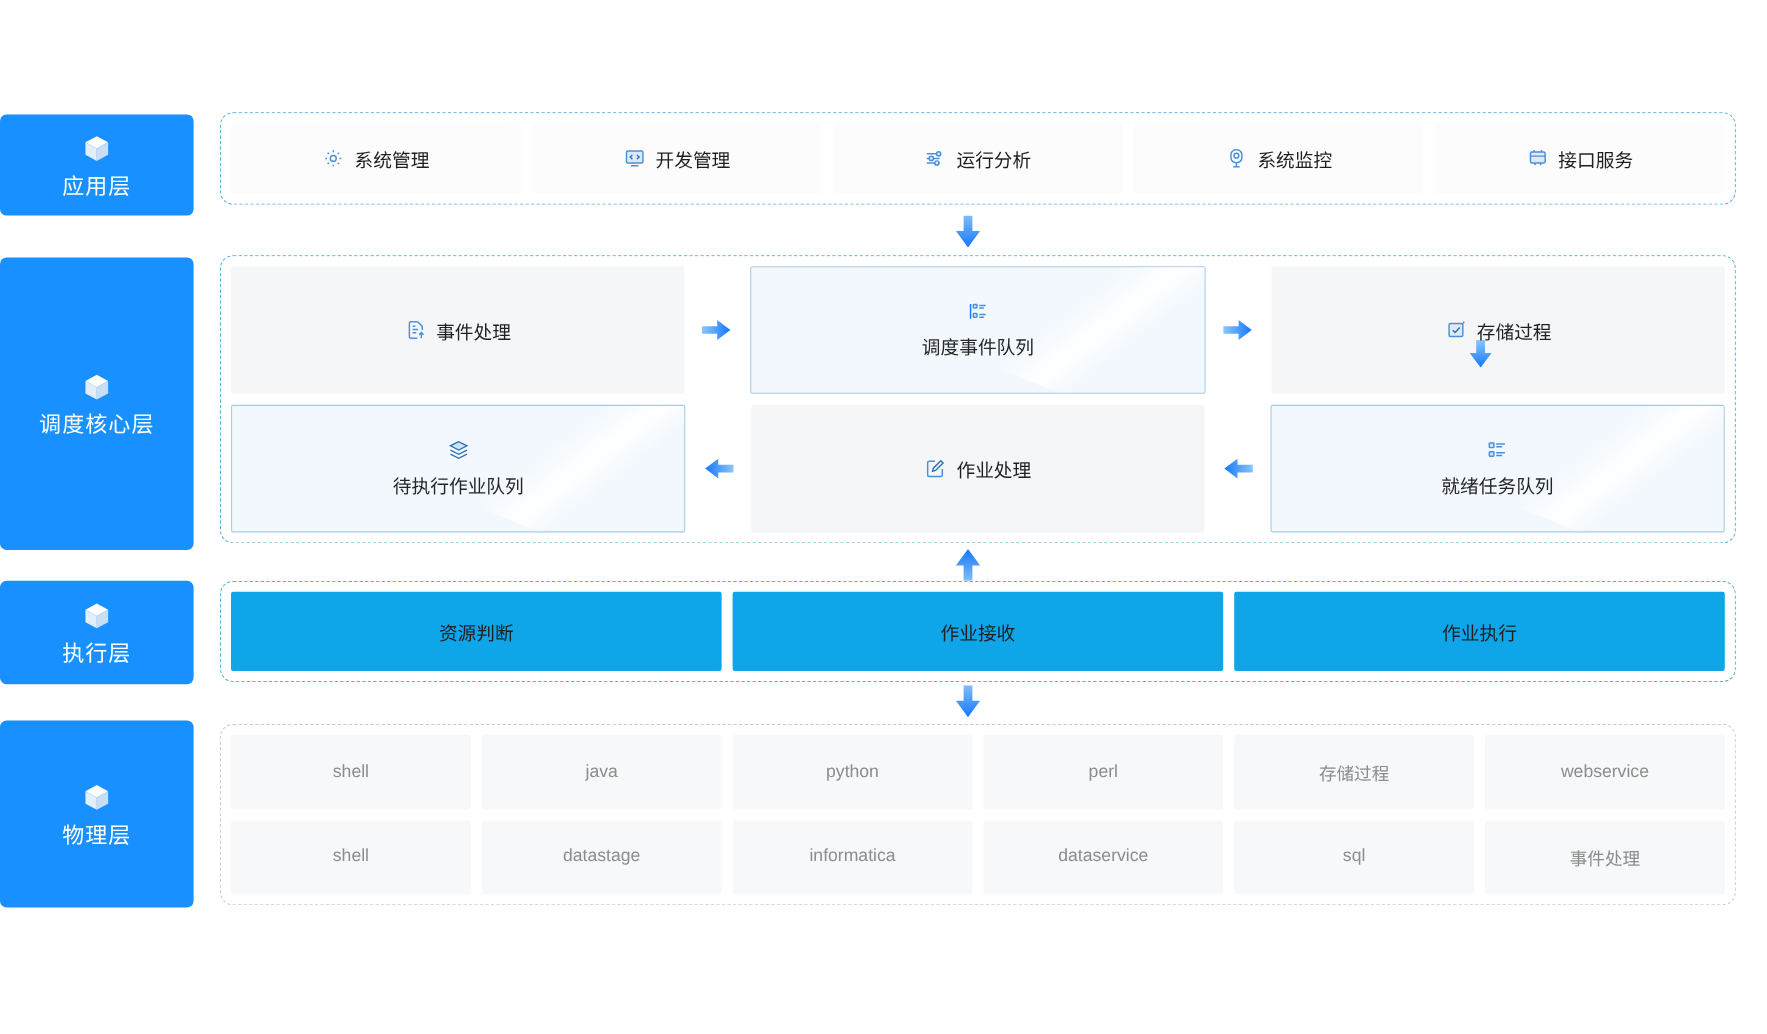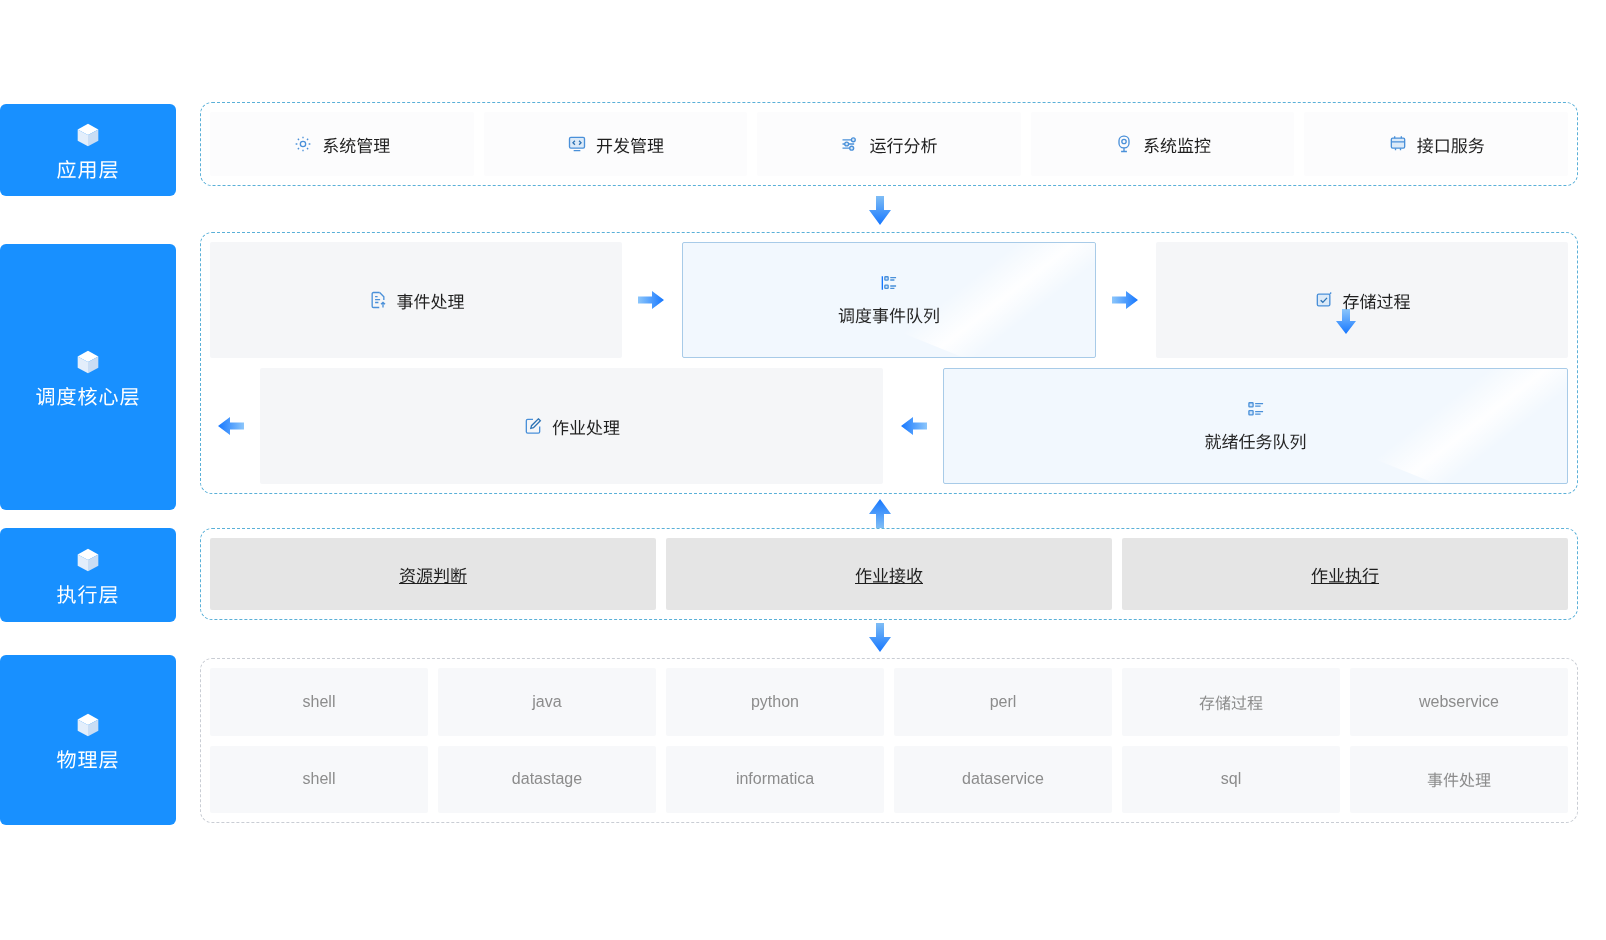--- a/index.html
+++ b/index.html
@@ -76,21 +76,21 @@
     gap: 9px;
     font-size: 17px;
     color: #262626;
     border-radius: 2px;
     position: relative;
     overflow: hidden;
     white-space: nowrap;
   }
   .cell.app       { background: #fcfcfd; color: #1f1f1f; }
   .cell.plain     { background: #f5f6f8; color: #1f1f1f; }
-  .cell.exec      { background: #e5e5e5; color: #1f1f1f; text-decoration: underline; }
+  .cell.exec      { background: #0ea5e9; color: #1f1f1f; }
   .cell.phys      { background: #f7f8fa; color: #8c8c8c; font-size: 16px; }
   .cell.highlight {
     background: #f2f8fe;
     border: 1px solid #a8cbe8;
     flex-direction: column;
   }
   .cell.highlight::after {
     content: "";
     position: absolute;
     right: -40px;
@@ -132,21 +132,21 @@
 
   <div class="layer-badge" style="top:104px; height:92px;">
     <svg class="cube-icon" viewBox="0 0 32 32">
       <path d="M16 4 L27 10 L16 16 L5 10 Z" fill="#ffffff"></path>
       <path d="M5 10 L16 16 L16 28 L5 22 Z" fill="#e3eefb"></path>
       <path d="M27 10 L16 16 L16 28 L27 22 Z" fill="#c9ddf4"></path>
     </svg>
     <span class="layer-text">应用层</span>
   </div>
 
-  <div class="layer-badge" style="top:244px; height:266px;">
+  <div class="layer-badge" style="top:234px; height:266px;">
     <svg class="cube-icon" viewBox="0 0 32 32">
       <path d="M16 4 L27 10 L16 16 L5 10 Z" fill="#ffffff"></path>
       <path d="M5 10 L16 16 L16 28 L5 22 Z" fill="#e3eefb"></path>
       <path d="M27 10 L16 16 L16 28 L27 22 Z" fill="#c9ddf4"></path>
     </svg>
     <span class="layer-text">调度核心层</span>
   </div>
 
   <div class="layer-badge" style="top:528px; height:94px;">
     <svg class="cube-icon" viewBox="0 0 32 32">
@@ -276,20 +276,28 @@
           <svg class="ico" viewBox="0 0 24 24" fill="none" stroke="#4a90d9" stroke-width="1.6">
             <rect x="4" y="5" width="15" height="14" rx="1.6" fill="#dceaf8"></rect>
             <path d="M19 5l1.6-2" stroke="#4a90d9"></path>
             <path d="M8 12.2l2.6 2.6 5-5.4" stroke="#2f74b5"></path>
           </svg>
           <span class="label">存储过程</span>
         </div>
       </div>
 
       <div class="row">
+        <div class="cell highlight">
+          <svg class="ico" viewBox="0 0 24 24" fill="none" stroke="#2f74b5" stroke-width="1.5">
+            <path d="M12 3 3 7.6l9 4.6 9-4.6z" fill="#cfe4fa"></path>
+            <path d="M3 12.2 12 16.8l9-4.6"></path>
+            <path d="M3 16.6 12 21.2l9-4.6"></path>
+          </svg>
+          <span class="label">待执行作业队列</span>
+        </div>
 
         <div class="h-arrow">
           <svg width="28" height="20" viewBox="0 0 28 20">
             <defs>
                 <linearGradient id="ha2" x1="1" y1="0" x2="0" y2="0">
               <stop offset="0%" stop-color="#8cc6fb"></stop>
                   <stop offset="100%" stop-color="#1677ff"></stop>
             </linearGradient>
               </defs>
             <path d="M28 6.5H14V1L2 10l12 9v-5.5h14z" fill="url(#ha2)"></path>

